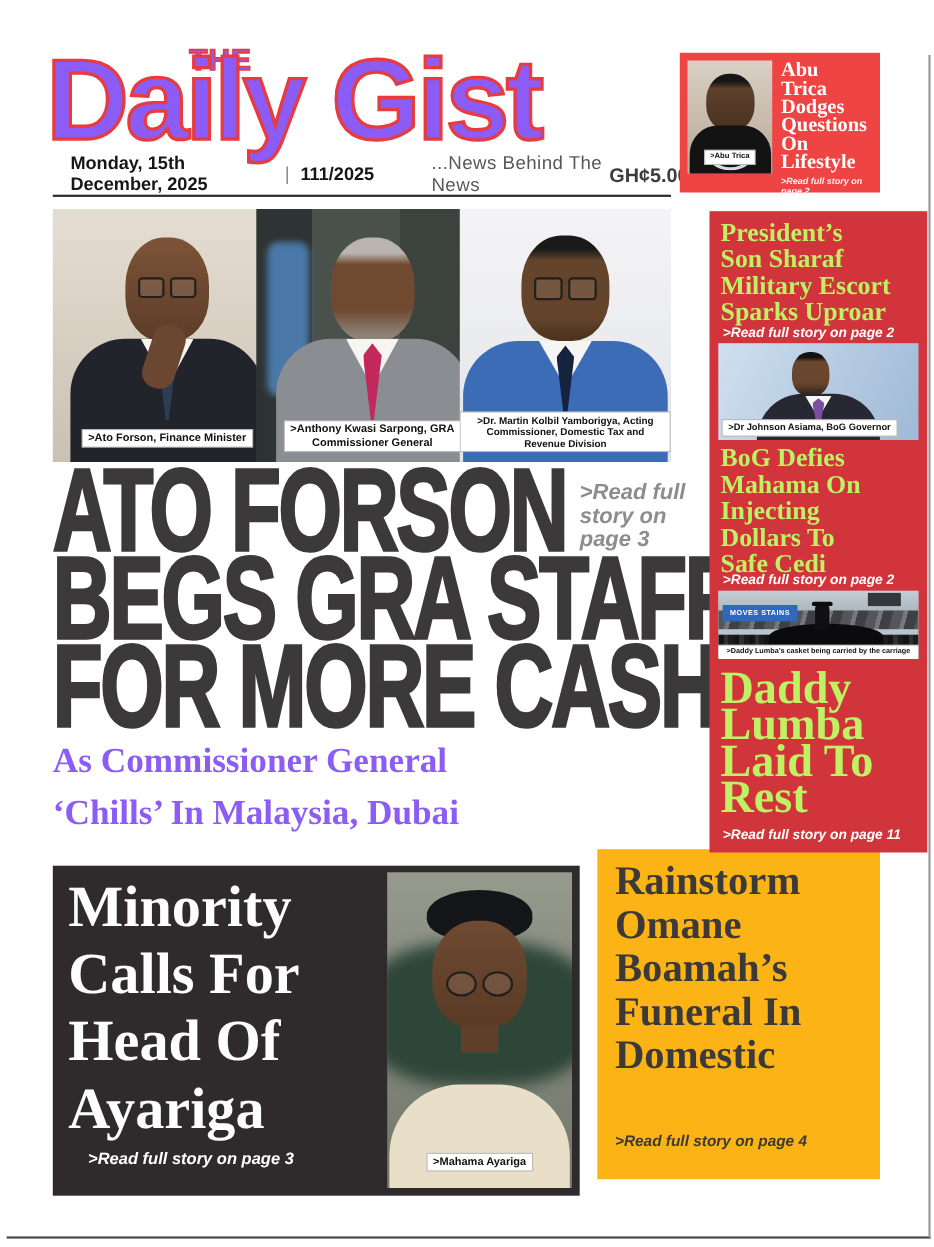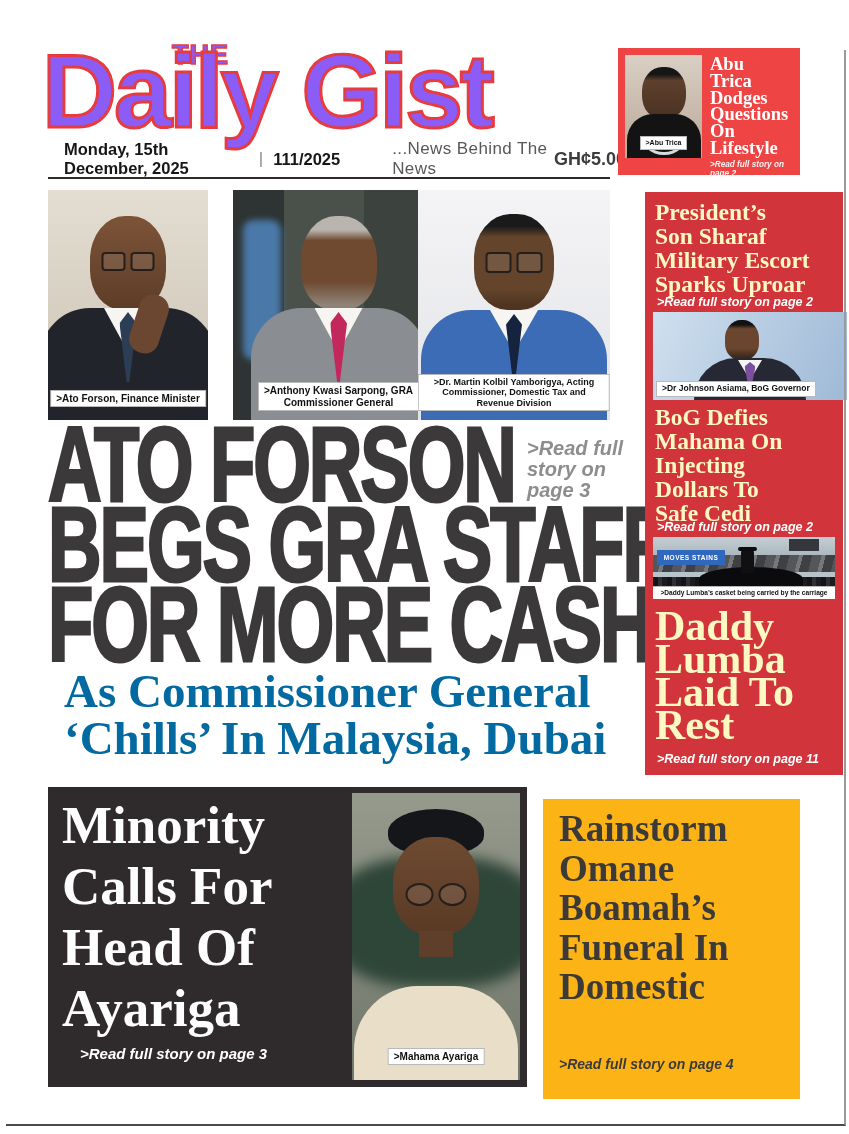--- a/index.html
+++ b/index.html
@@ -52,51 +52,51 @@
   .glasses b{display:block;border:2.5px solid rgba(22,22,22,.85);border-radius:4px;background:rgba(255,255,255,.10);}
   .cap-main{position:absolute;left:50%;transform:translateX(-50%);font-size:10px;width:max-content;max-width:94%;}
 
   
   .lead-hl{left:48px;top:424px;width:575px;color:#3b393a;}
   .lead-line{display:block;height:80px;line-height:80px;font-size:106px;font-weight:900;
              letter-spacing:-3px;-webkit-text-stroke:3px #3b393a;transform:scaleX(.70);
              transform-origin:0 50%;white-space:nowrap;}
   .lead-read{left:527px;top:438px;font-size:20px;font-weight:bold;font-style:italic;color:#8d8d8d;line-height:21px;}
   .sub-hl{left:48px;top:668px;width:575px;font-family:"Liberation Serif",serif;font-weight:bold;
-          font-size:47px;line-height:47px;color:#0369a1;margin-left:16px;}
+          font-size:32px;line-height:47px;color:#8b5cf6;}
 
   
   .min-box{left:48px;top:787px;width:479px;height:300px;background:#2f2b2c;}
   .min-hl{position:absolute;left:14px;top:8px;color:#fdfdfd;font-family:"Liberation Serif",serif;
           font-weight:bold;font-size:53px;line-height:61px;}
   .min-read{position:absolute;left:32px;top:258px;color:#fff;font-size:15px;font-weight:bold;font-style:italic;}
   .mah-photo{position:absolute;left:304px;top:6px;width:168px;height:287px;overflow:hidden;
              background:linear-gradient(#959a8d,#71776a);}
   .mah-chair{position:absolute;left:-22px;top:64px;width:212px;height:130px;background:#2e4638;
              border-radius:40%;filter:blur(7px);}
   .mah-cap-hat{position:absolute;left:50%;top:16px;transform:translateX(-50%);width:96px;height:46px;
                background:#15161a;border-radius:50% 50% 42% 42%;}
   .mah-head{top:44px;width:86px;height:98px;background:linear-gradient(#6e4a31,#5a3a25);}
   .mah-glasses{top:90px;}
   .mah-glasses b{width:24px;height:19px;border-radius:50%;}
   .mah-neck{position:absolute;left:50%;top:138px;transform:translateX(-50%);width:34px;height:26px;background:#5f3f29;}
   .mah-body{width:164px;height:94px;background:#e9dfc8;border-radius:64px 64px 0 0;}
   .mah-cap{bottom:16px;font-size:10px;}
-  .rain-box{left:543px;top:799px;width:257px;height:300px;background:#fcb316;}
+  .rain-box{left:543px;top:772px;width:257px;height:300px;background:#fcb316;}
   .rain-hl{position:absolute;left:16px;top:10px;color:#3b3a39;font-family:"Liberation Serif",serif;
            font-weight:bold;font-size:37px;line-height:39.5px;}
   .rain-read{position:absolute;left:16px;top:257px;color:#3b3a39;font-size:14px;font-weight:bold;font-style:italic;}
 
   
   .side{left:645px;top:192px;width:198px;height:583px;background:#d1343a;}
-  .side-hl{position:absolute;left:10px;color:#fef9c3;font-family:"Liberation Serif",serif;font-weight:bold;
+  .side-hl{position:absolute;left:10px;color:#bef264;font-family:"Liberation Serif",serif;font-weight:bold;
            font-size:23.5px;line-height:24px;}
   .side-read{position:absolute;left:12px;color:#fff;font-size:12.5px;font-weight:bold;font-style:italic;}
   .side-photo{position:absolute;left:8px;width:182px;overflow:hidden;}
-  .asiama{top:120px;height:88px;background:linear-gradient(115deg,#cfe0ef,#9fb9d6);padding-left:12px;}
+  .asiama{top:120px;height:88px;background:linear-gradient(115deg,#cfe0ef,#9fb9d6);}
   .asi-head{top:8px;width:34px;height:40px;background:linear-gradient(#121212 0 12%,#6b462e 22% 70%,#3d2a1c 92%);}
   .asi-body{width:112px;height:42px;background:#262833;}
   .asi-shirt{top:48px;width:24px;height:20px;}
   .asi-tie{top:50px;width:11px;height:28px;background:#7b4fa0;}
   .asi-cap{left:4px;bottom:4px;transform:none;font-size:8.5px;text-align:left;}
   .casket{top:345px;height:62px;background:#b8c4cc;}
   .ck-sky{position:absolute;top:0;left:0;right:0;height:20px;background:linear-gradient(#c5ced4,#a9b5bc);}
   .ck-bill{position:absolute;right:16px;top:2px;width:30px;height:12px;background:#34383c;}
   .ck-tents{position:absolute;top:18px;left:0;right:0;height:17px;
             background:repeating-linear-gradient(105deg,#55565a 0 9px,#75777b 9px 13px,#3f4044 13px 22px);}
@@ -144,21 +144,21 @@
       <div class="abu-line">Abu</div>
       <div class="abu-line">Trica</div>
       <div class="abu-line">Dodges</div>
       <div class="abu-line">Questions</div>
       <div class="abu-line">On</div>
       <div class="abu-line">Lifestyle</div>
     </div>
     <div class="abu-read">&gt;Read full story on page 2</div>
   </div>
 
-  <div class="photo" style="left:48px;width:160px;background:linear-gradient(#e4ddd1,#c9c2b4);">
+  <div class="photo" style="left:48px;width:160px;background:linear-gradient(#e4ddd1,#c9c2b4);padding-left:48px;">
     <div class="head" style="top:26px;width:76px;height:94px;background:linear-gradient(#7c5438,#5d3c27);"></div>
     <div class="glasses" style="top:62px;">
         <b style="width:20px;height:15px;"></b>
         <b style="width:20px;height:15px;"></b>
       </div>
     <div class="body" style="width:176px;height:112px;background:#22242b;"></div>
     <div class="shirt" style="top:118px;width:48px;height:44px;"></div>
     <div class="tie" style="top:122px;width:17px;height:70px;background:#2c3e55;"></div>
     <div style="position:absolute;left:86px;top:104px;width:30px;height:60px;background:#6b4630;border-radius:14px;transform:rotate(18deg);"></div>
     <span class="pcap cap-main" style="bottom:14px;">&gt;Ato Forson, Finance Minister</span>

